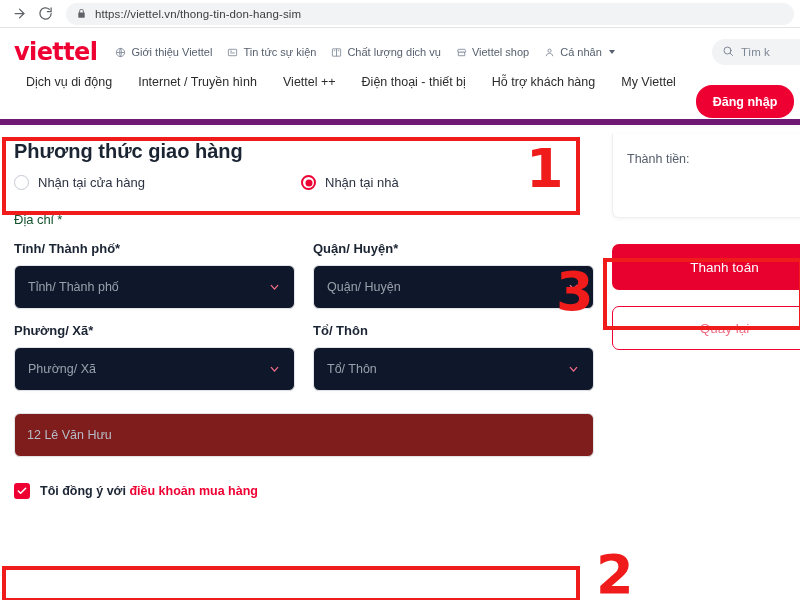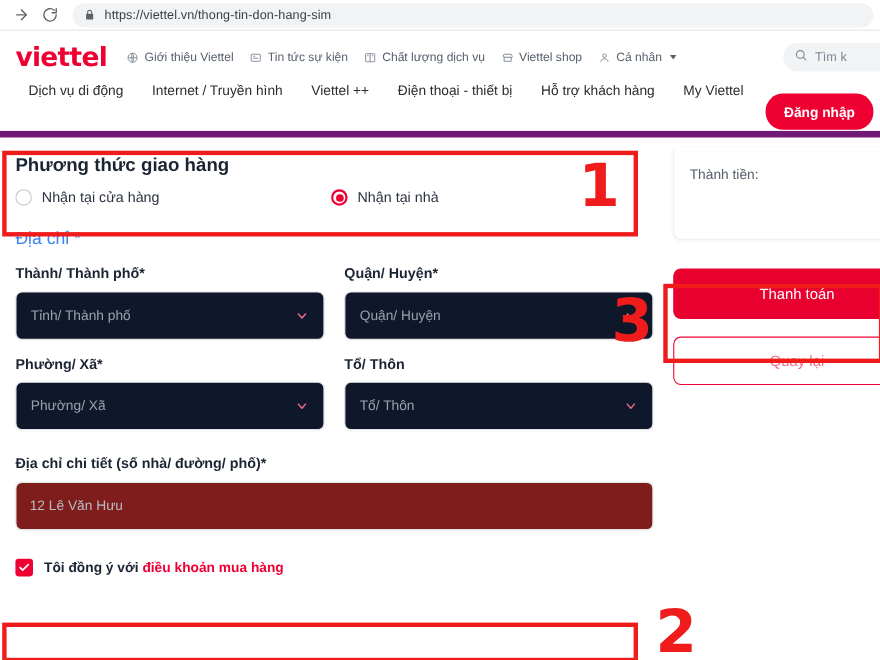--- a/index.html
+++ b/index.html
@@ -175,21 +175,21 @@
   }
 
   
   .left-col {
     position: absolute;
     left: 0; top: 0;
     width: 600px;
   }
 
   .section-title {
-    font-size: 17px;
+    font-size: 20px;
     font-weight: bold;
     color: #1b2433;
     padding: 14px 0 0 14px;
   }
 
   .radio-row {
     display: flex;
     align-items: center;
     padding: 12px 0 0 14px;
     text-align: center;
@@ -218,22 +218,22 @@
     content: "";
     position: absolute;
     left: 50%; top: 50%;
     transform: translate(-50%, -50%);
     width: 7px; height: 7px;
     border-radius: 50%;
     background: #ee0033;
   }
 
   .addr-label {
-    font-size: 16px;
-    color: #3b82f6;
+    font-size: 13px;
+    color: #14532d;
     padding: 22px 0 0 14px;
   }
 
   .field-grid {
     display: flex;
     padding: 14px 0 0 14px;
     gap: 18px;
   }
   .field { width: 281px; }
   .field-label {
@@ -514,21 +514,21 @@
             <span class="radio-mark checked"></span>
             <span>Nhận tại nhà</span>
           </label>
         </div>
       </div>
 
       <div class="addr-label">Địa chỉ *</div>
 
       <div class="field-grid">
         <div class="field">
-          <div class="field-label">Thành/ Thành phố*</div>
+          <div class="field-label">Tỉnh/ Thành phố*</div>
           <div class="select-box">
             <span class="val">Tỉnh/ Thành phố</span>
             <span class="chev">
               <svg width="13" height="13" viewBox="0 0 24 24" fill="none" stroke="currentColor" stroke-width="2.4" stroke-linecap="round" stroke-linejoin="round">
                   <polyline points="6 9 12 16 18 9"></polyline>
                 </svg>
             </span>
           </div>
         </div>
         <div class="field">
@@ -563,21 +563,20 @@
             <span class="chev">
               <svg width="13" height="13" viewBox="0 0 24 24" fill="none" stroke="currentColor" stroke-width="2.4" stroke-linecap="round" stroke-linejoin="round">
                   <polyline points="6 9 12 16 18 9"></polyline>
                 </svg>
             </span>
           </div>
         </div>
       </div>
 
       <div class="detail-block">
-        <div class="detail-label">Địa chỉ chi tiết (số nhà/ đường/ phố)*</div>
         <input class="text-input" type="text" placeholder="12 Lê Văn Hưu" style="">
       </div>
 
       <div class="agree-row">
         <span class="checkbox">
           <svg width="11" height="11" viewBox="0 0 24 24" fill="none" stroke="#ffffff" stroke-width="3.4" stroke-linecap="round" stroke-linejoin="round">
               <polyline points="20 6 9 17 4 12"></polyline>
             </svg>
         </span>
         <span class="agree-text"><span>Tôi đồng ý với </span><span class="agree-link">điều khoản mua hàng</span></span>

